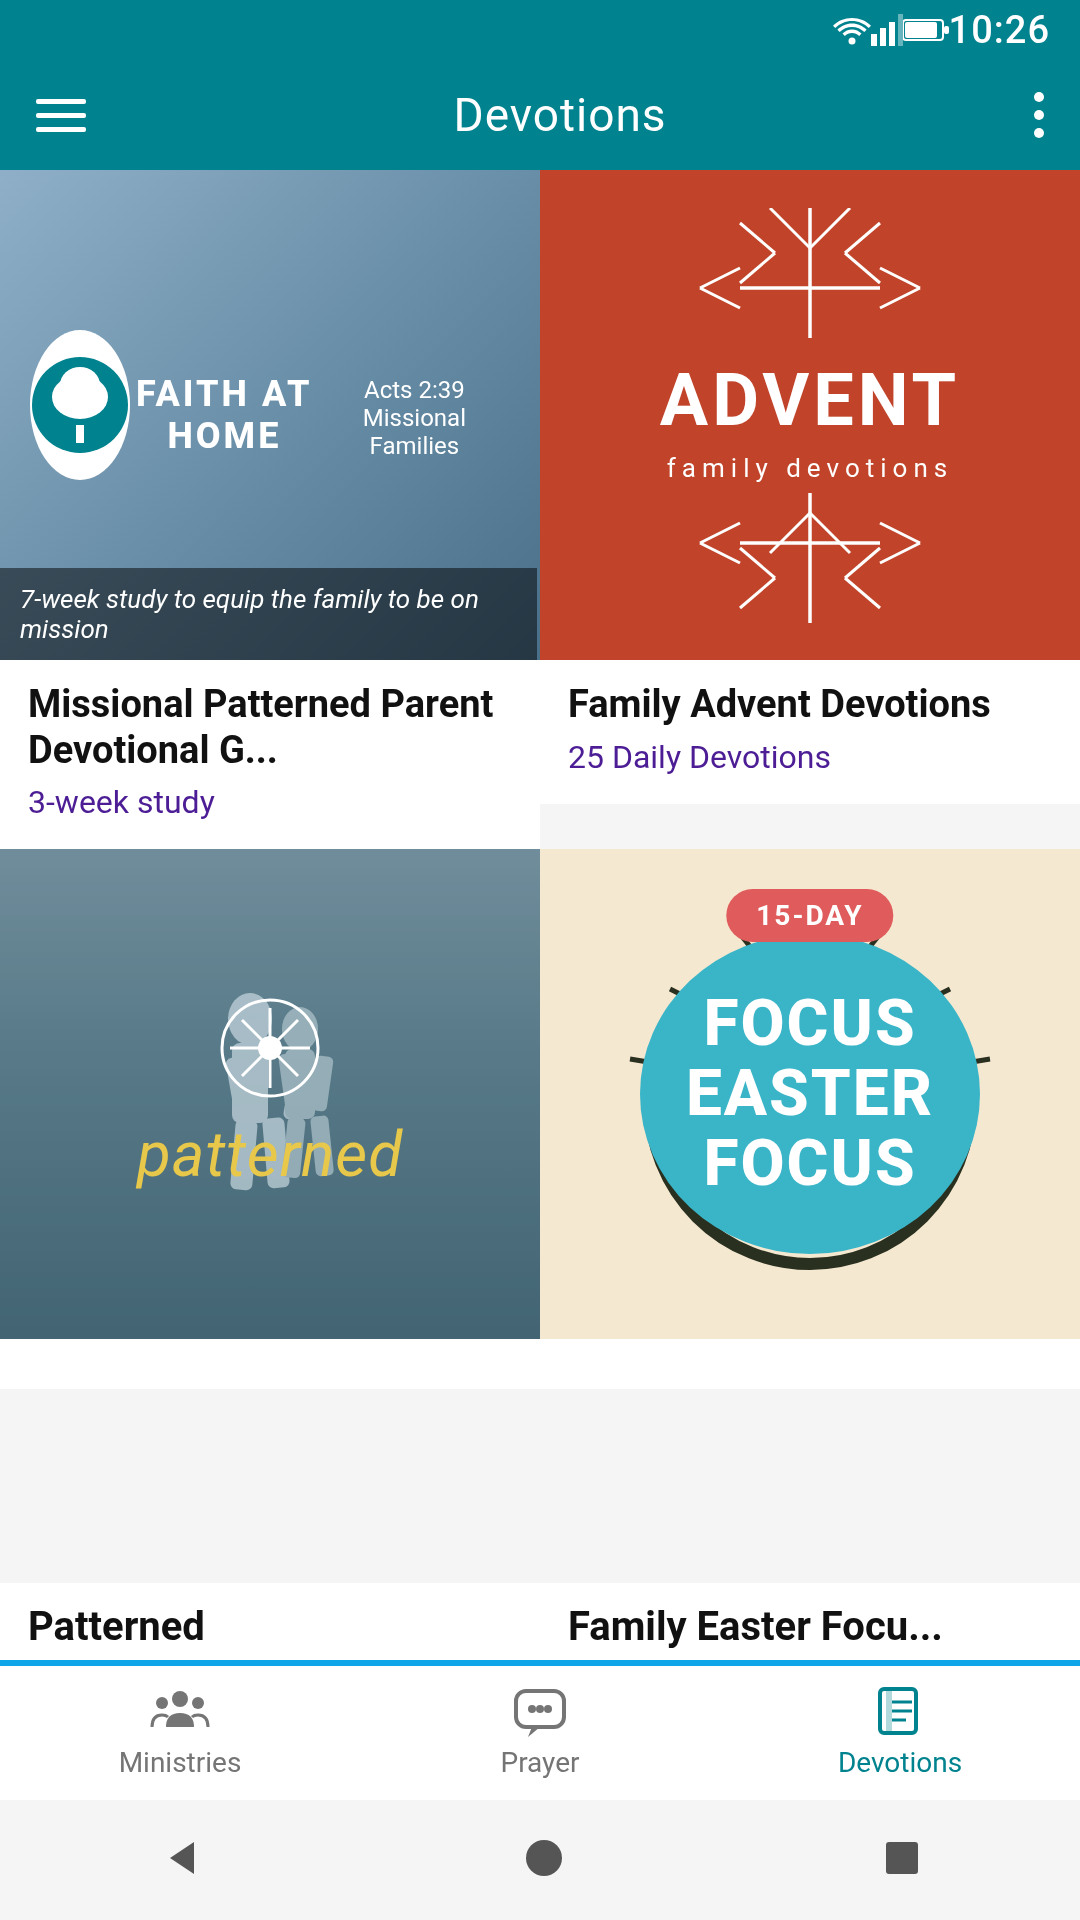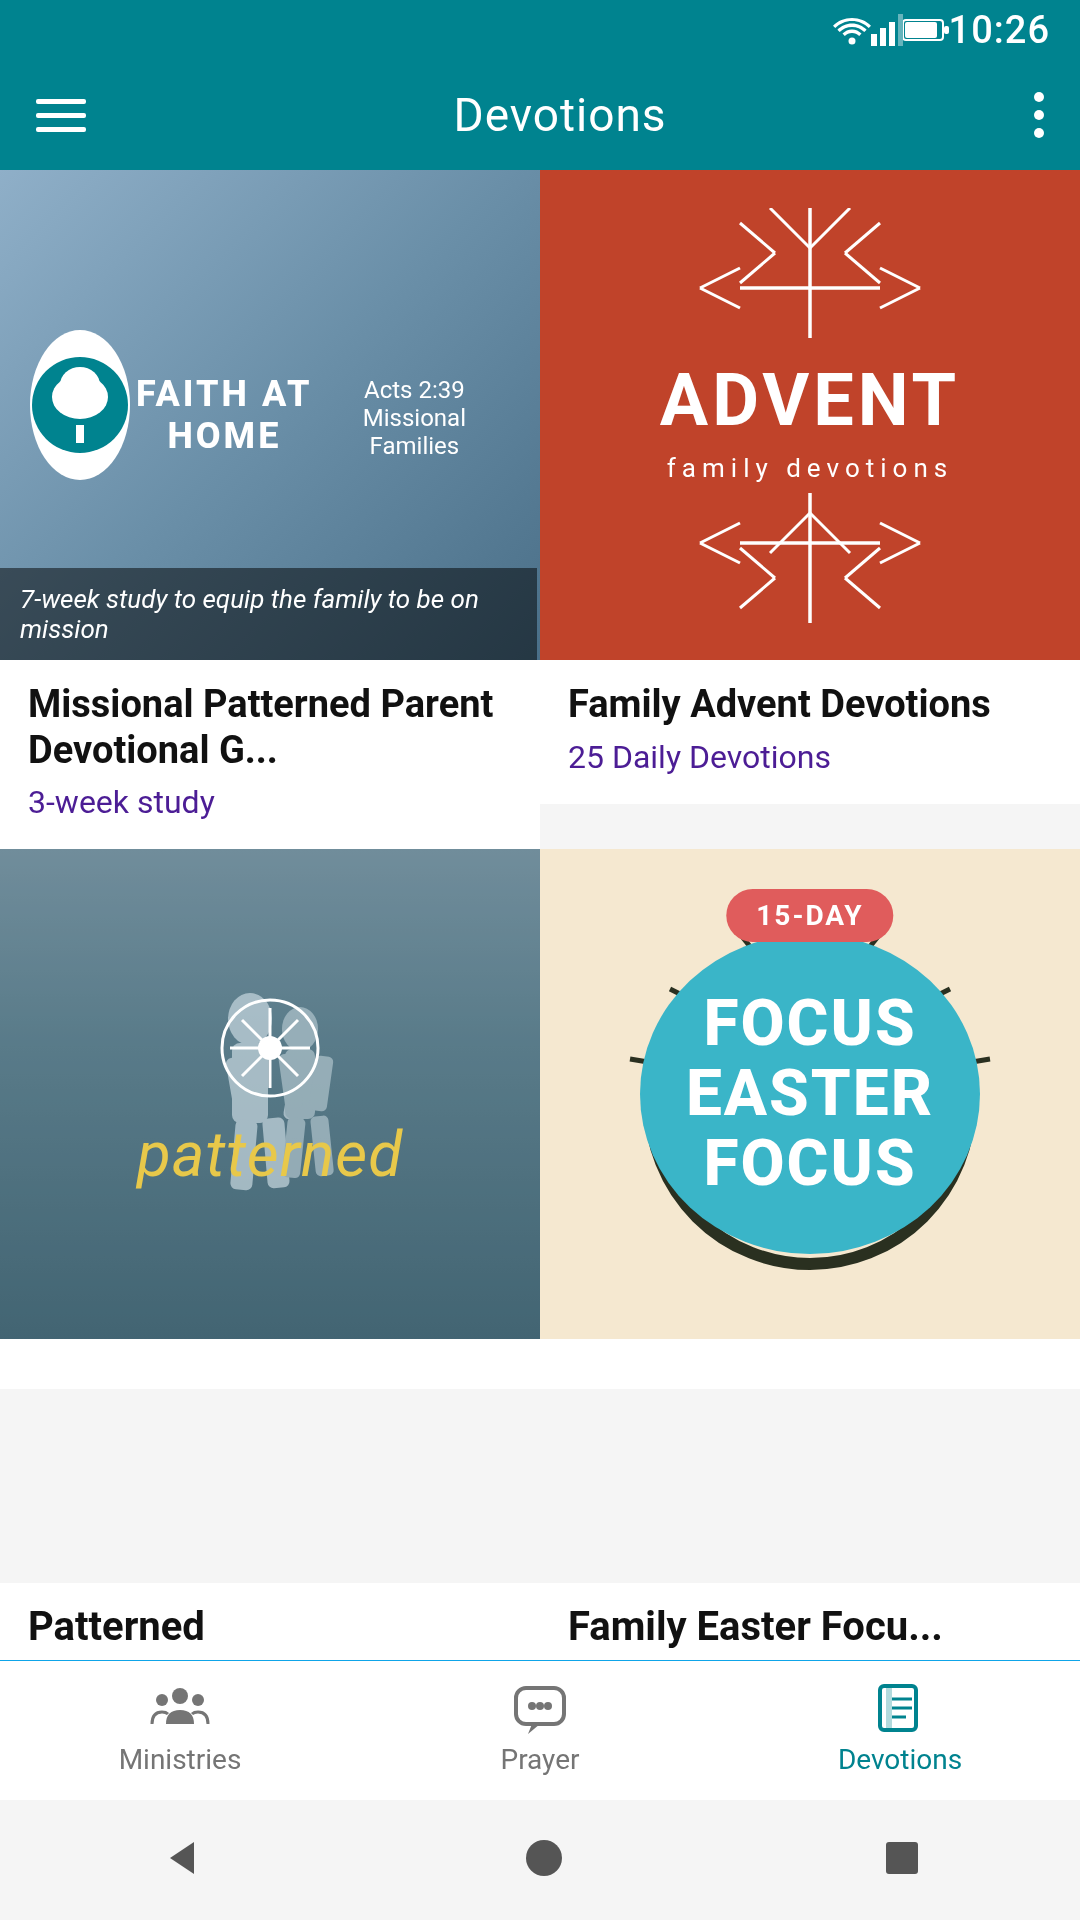--- a/index.html
+++ b/index.html
@@ -278,21 +278,21 @@
     }
 
     
     .bottom-nav {
       position: absolute;
       bottom: 120px;
       left: 0;
       right: 0;
       height: 140px;
       background: white;
-      border-top: 1px solid #0ea5e9;
+      border-top: 6px solid #0ea5e9;
       display: flex;
       align-items: center;
       justify-content: space-around;
     }
     .nav-item {
       display: flex;
       flex-direction: column;
       align-items: center;
       gap: 8px;
       cursor: pointer;

